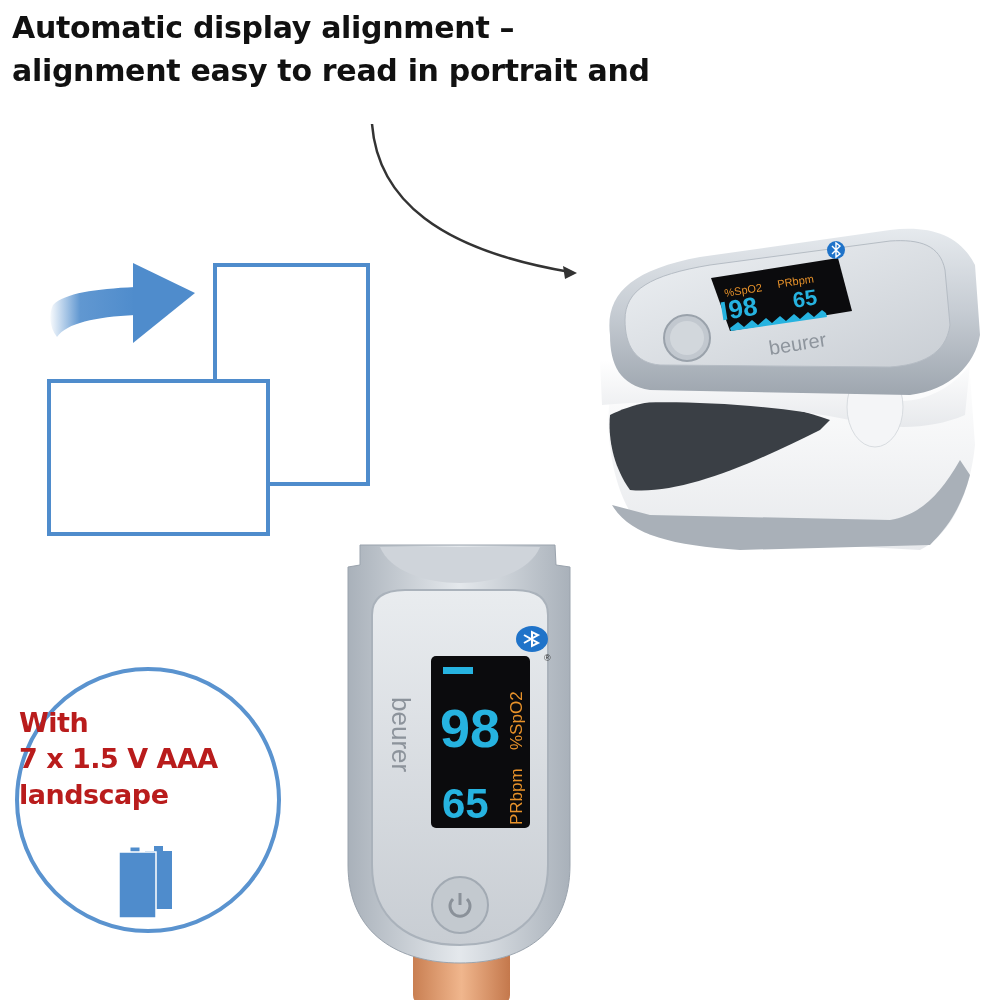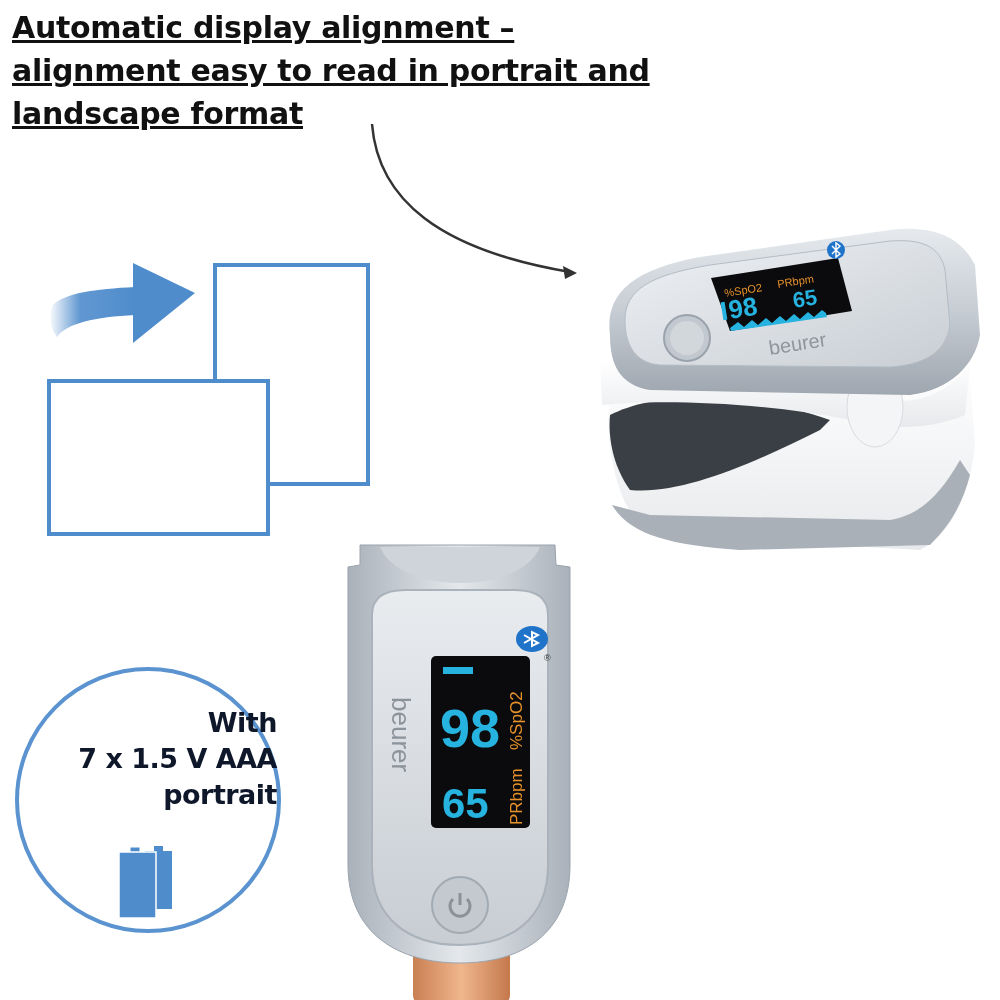--- a/index.html
+++ b/index.html
@@ -1,37 +1,36 @@
 <!DOCTYPE html>
 <html><head>
 <meta charset="utf-8">
 <style>
   html, body { margin: 0; padding: 0; background: #ffffff; }
   body { width: 1000px; height: 1000px; position: relative; overflow: hidden;
          font-family: "DejaVu Sans", "Liberation Sans", sans-serif; }
   .headline { position: absolute; left: 12px; top: 6px; width: 700px;
               font-size: 30px; line-height: 43px; font-weight: bold; color: #111111;
               letter-spacing: -0.3px; }
-  .headline span { display: block; white-space: nowrap; text-decoration: underline; }
+  .headline span { display: block; white-space: nowrap; }
   .abs { position: absolute; }
   .rect { position: absolute; border: 4px solid #4f8ccc; background: #ffffff; box-sizing: border-box; }
   .badge { position: absolute; left: 15px; top: 667px; width: 266px; height: 266px;
            border: 4px solid #5a93cf; border-radius: 50%; box-sizing: border-box; background:#fff; }
-  .badge-text { position: absolute; left: 0; top: 34px; width: 100%; text-align: right;
-                font-weight: bold; color: #0f172a; font-size: 27px; line-height: 36px; letter-spacing: -0.5px; }
+  .badge-text { position: absolute; left: 0; top: 34px; width: 100%; text-align: left;
+                font-weight: bold; color: #b91c1c; font-size: 27px; line-height: 36px; letter-spacing: -0.5px; }
   .badge-text span { display: block; white-space: nowrap; }
   svg text { font-family: "Liberation Sans", "DejaVu Sans", sans-serif; }
 </style>
 </head>
 <body>
 
 <div class="headline">
   <span>Automatic display alignment –</span>
   <span>alignment easy to read in portrait and</span>
-  <span>landscape format</span>
 </div>
 
 <svg class="abs" style="left:0;top:0" width="1000" height="1000" viewBox="0 0 1000 1000">
   <path d="M372 124 C 378 200, 440 250, 570 272" fill="none" stroke="#333" stroke-width="2.5"></path>
   <polygon points="577,273 563,266 565,279" fill="#333"></polygon>
 </svg>
 
 <div class="rect" style="left:213px;top:263px;width:157px;height:223px;"></div>
 <div class="rect" style="left:47px;top:379px;width:223px;height:157px;"></div>
 <svg class="abs" style="left:45px;top:255px" width="160" height="100" viewBox="0 0 160 100">
@@ -132,21 +131,21 @@
 
   <circle cx="130" cy="370" r="28" fill="#c3c9cf" stroke="#a2aab3" stroke-width="2"></circle>
   <path d="M123 364 a 10 10 0 1 0 14 0" fill="none" stroke="#8a9199" stroke-width="3"></path>
   <line x1="130" y1="358" x2="130" y2="370" stroke="#8a9199" stroke-width="3"></line>
 </svg>
 
 <div class="badge">
   <div class="badge-text">
     <span>With</span>
     <span>7 x 1.5 V AAA</span>
-    <span>portrait</span>
+    <span>landscape</span>
   </div>
   <svg class="abs" style="left:98px;top:175px" width="70" height="80" viewBox="0 0 70 80">
     <rect x="37" y="0" width="9" height="6" fill="#4f8ccc"></rect>
     <rect x="28" y="5" width="27" height="58" fill="#4f8ccc"></rect>
     <rect x="13" y="1" width="10" height="7" fill="#4f8ccc" stroke="#fff" stroke-width="1"></rect>
     <rect x="2" y="6" width="37" height="66" fill="#4f8ccc" stroke="#fff" stroke-width="1.5"></rect>
   </svg>
 </div>
 
 </body></html>

